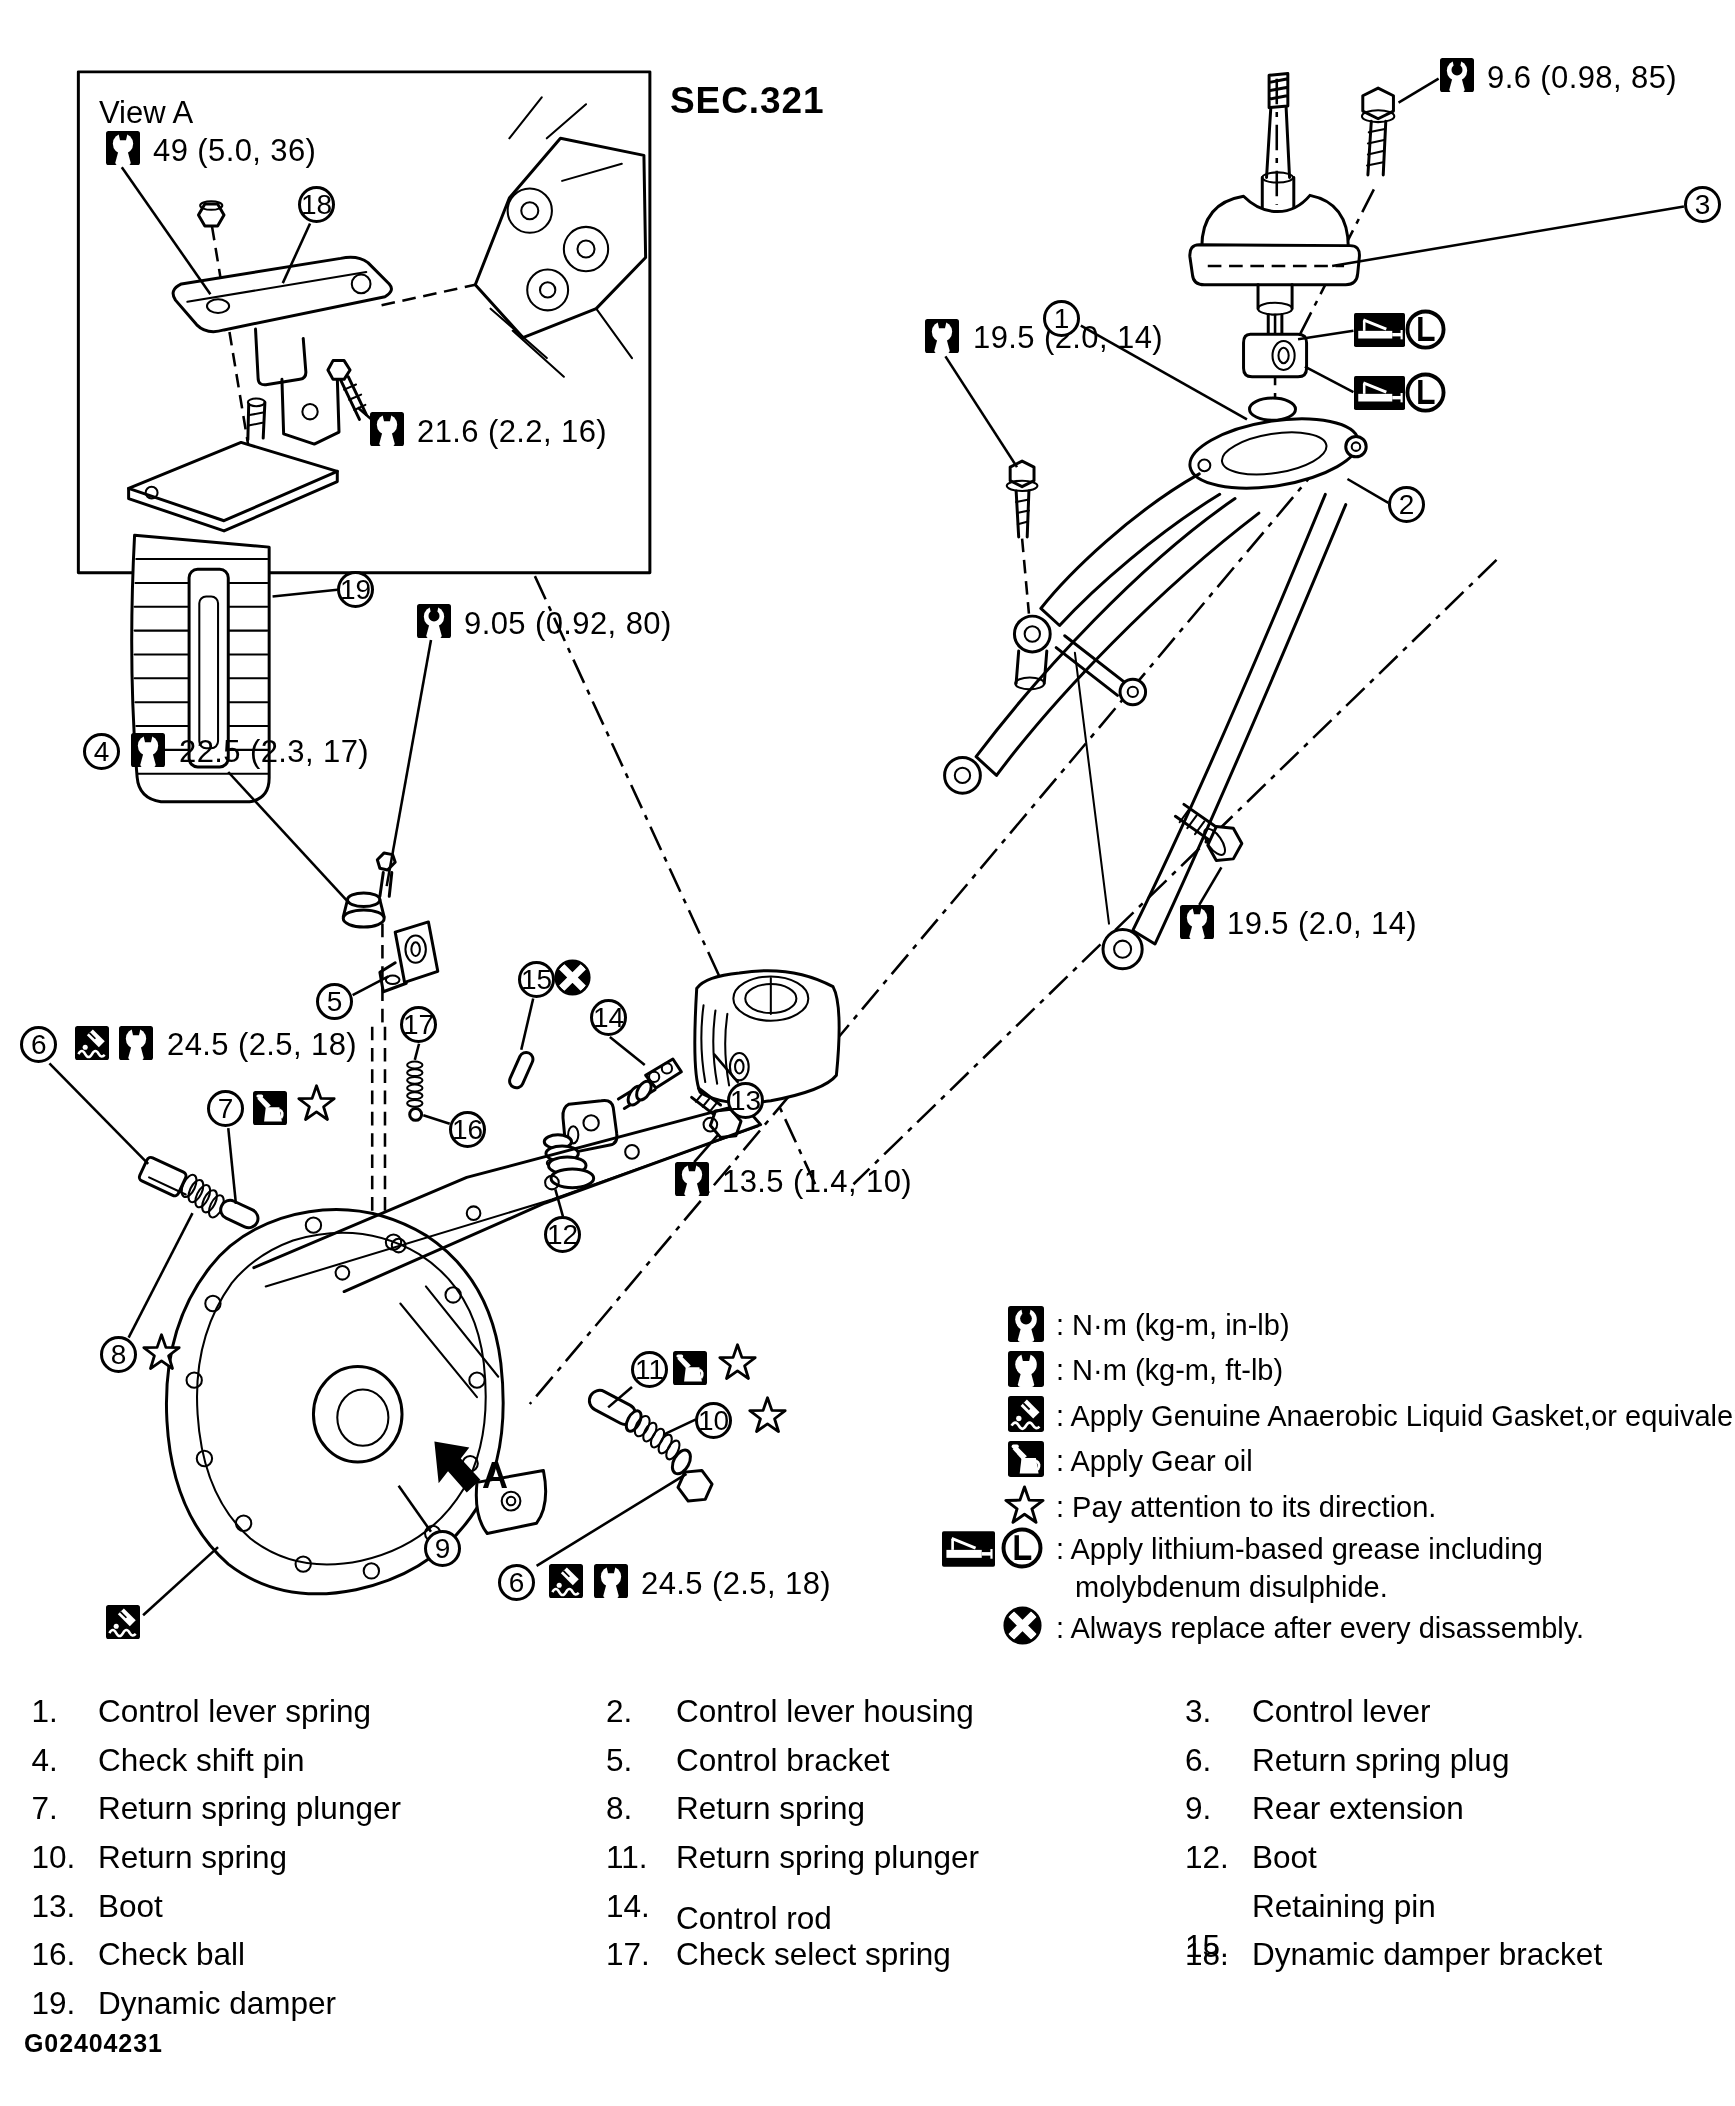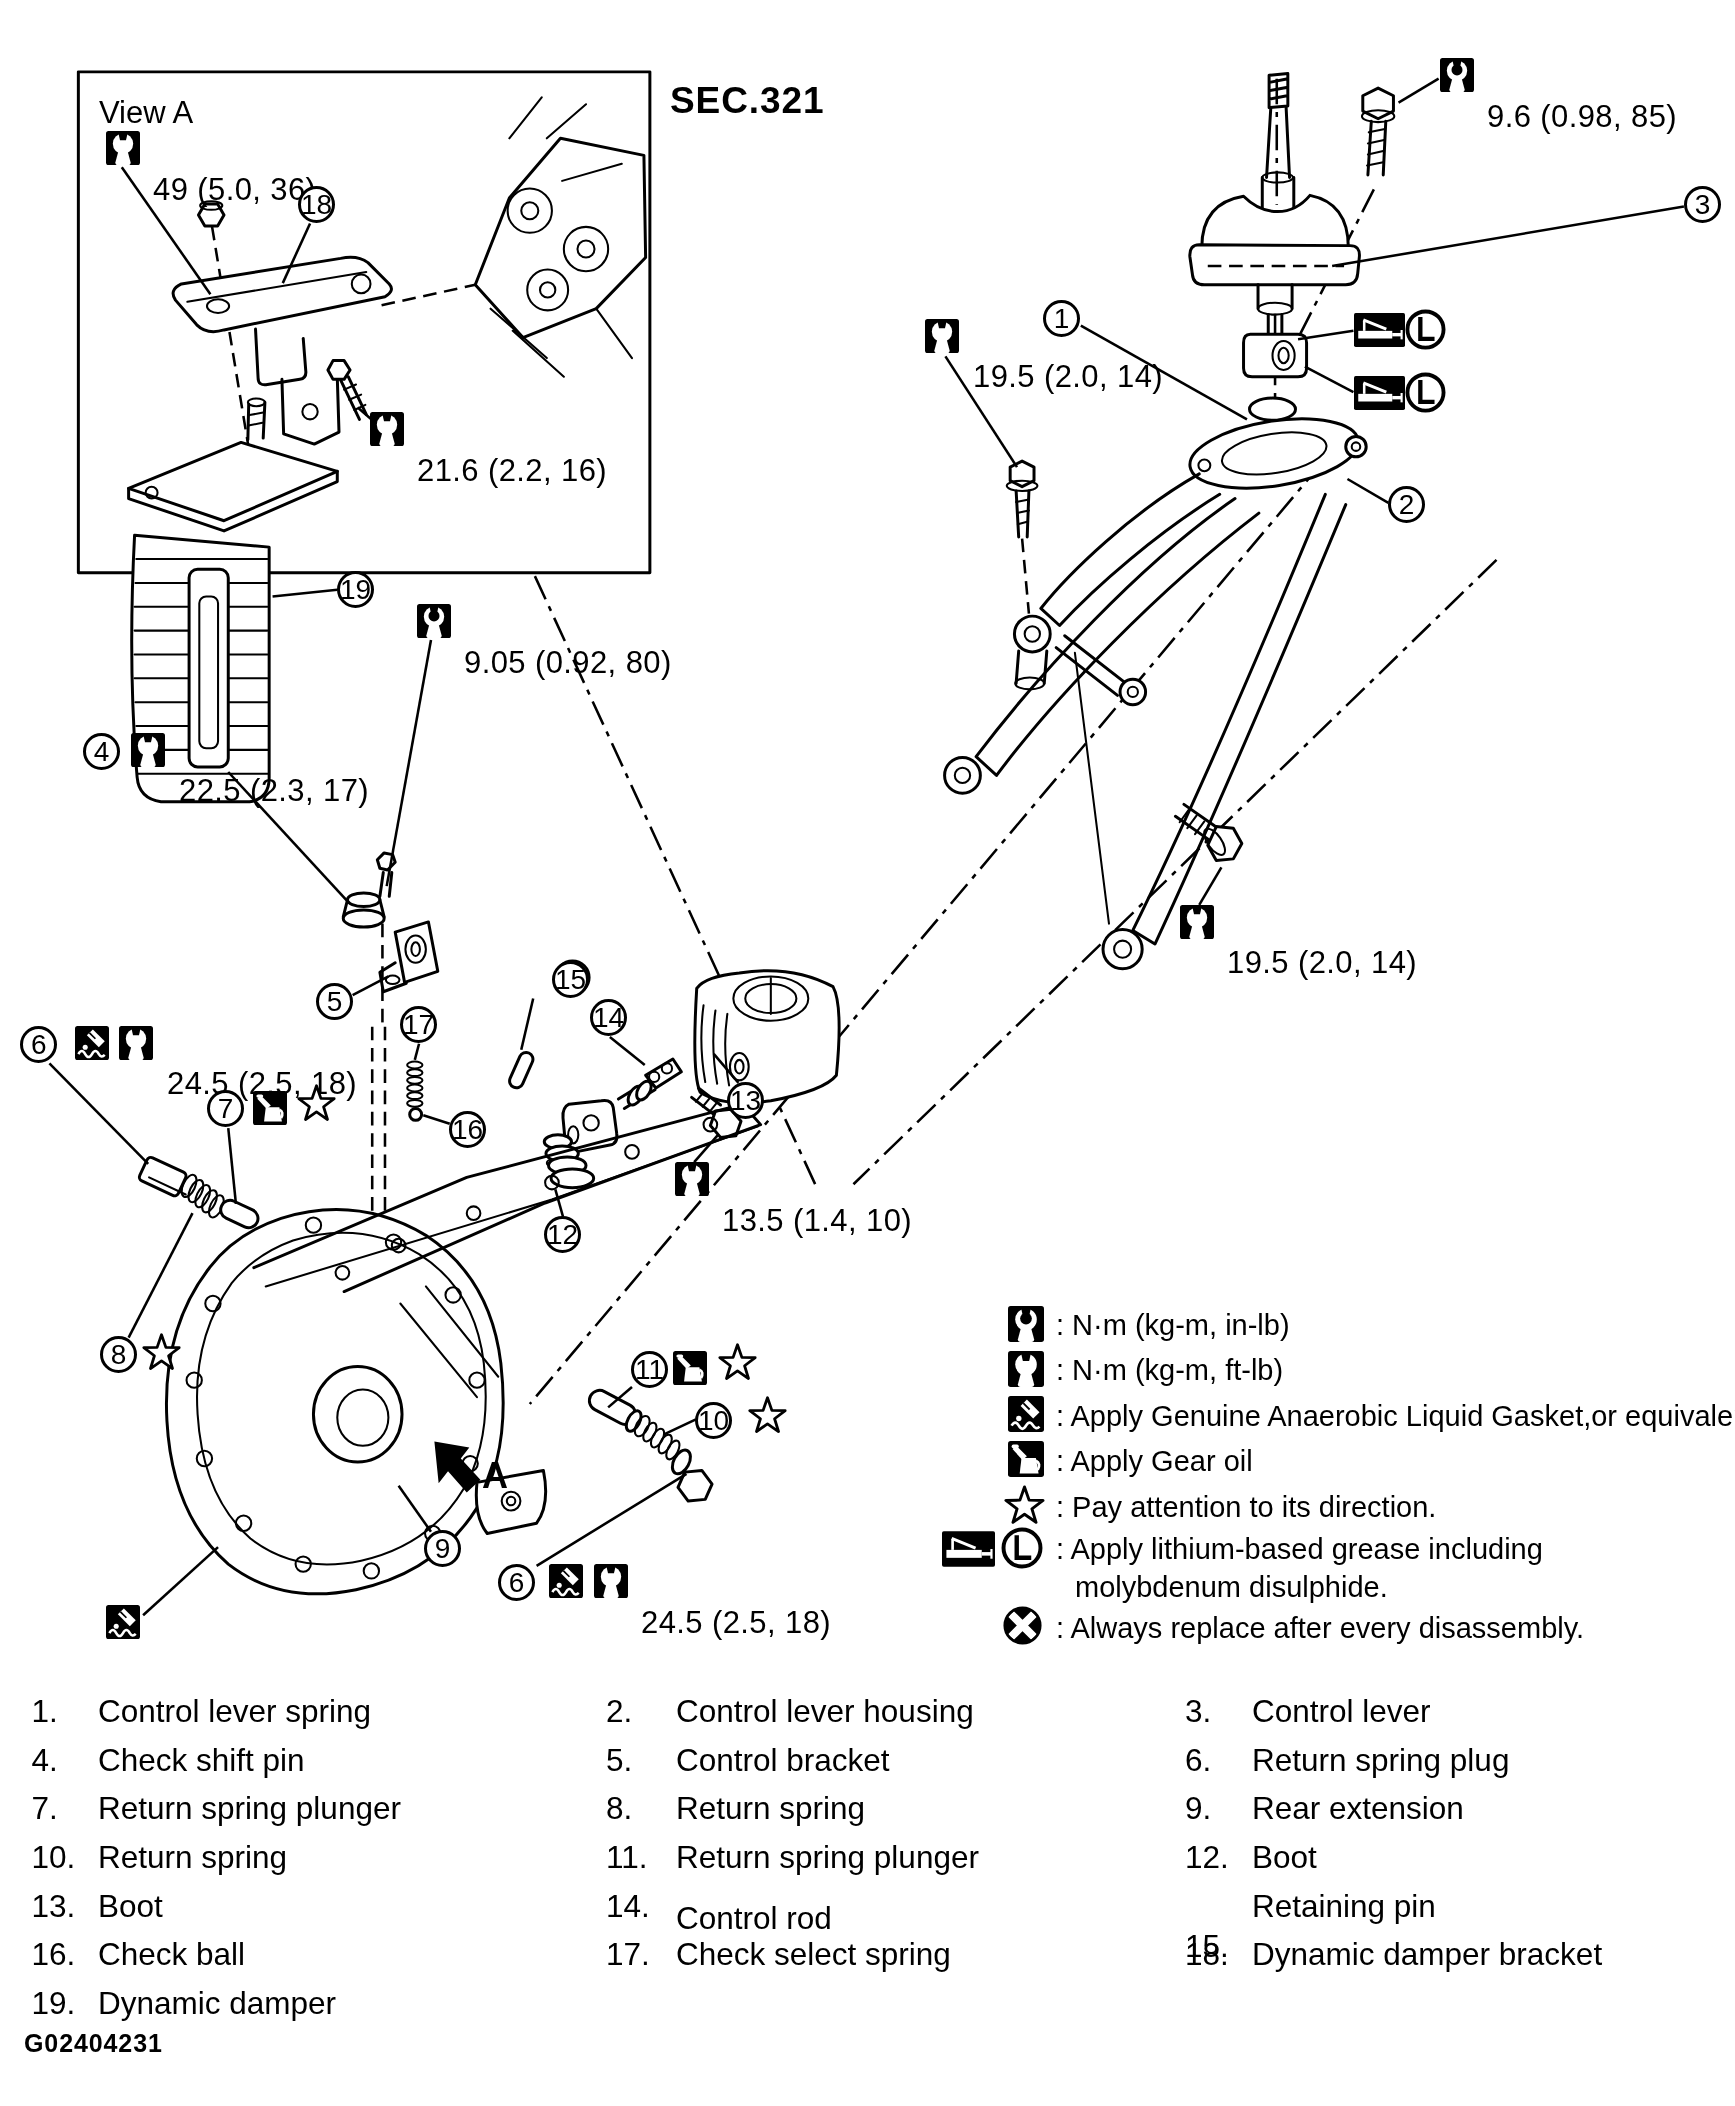--- a/index.html
+++ b/index.html
@@ -1,20 +1,20 @@
 <!DOCTYPE html>
 <html style="font-size:13.6px"><head>
 <meta charset="utf-8">
 <style>
   html,body{margin:0;padding:0;background:#fff;}
   #page{position:relative;width:1735px;height:2107px;background:#ffffff;overflow:hidden;
         font-family:"Liberation Sans",sans-serif;color:#000;}
   #art{position:absolute;left:0;top:0;}
   .abs{position:absolute;white-space:nowrap;}
-  .spec-text{font-size:31px;letter-spacing:0.4px;margin-top:39px;}
+  .spec-text{font-size:31px;letter-spacing:0.4px;}
   .callout{position:absolute;width:37px;height:37px;border:3.4px solid #000;border-radius:50%;
            background:#fff;display:flex;align-items:center;justify-content:center;
            font-size:28px;box-sizing:border-box;}
   .icon{position:absolute;line-height:0;}
   .legend-text{font-size:29px;}
   .part-num{position:absolute;font-size:31.5px;}
   .part-name{position:absolute;font-size:31.5px;}
   .sec-title{font-size:37px;font-weight:bold;letter-spacing:0.9px;}
   .viewa{font-size:31px;}
   .arrow-a{font-size:36px;font-weight:bold;}
@@ -467,21 +467,21 @@
 <div class="callout" style="left:1684px;top:186px;">3</div>
 <div class="callout" style="left:316px;top:983px;">5</div>
 <div class="callout" style="left:207px;top:1090px;">7</div>
 <div class="callout" style="left:100px;top:1336px;">8</div>
 <div class="callout" style="left:424px;top:1530px;">9</div>
 <div class="callout" style="left:695px;top:1402px;">10</div>
 <div class="callout" style="left:631px;top:1351px;">11</div>
 <div class="callout" style="left:544px;top:1216px;">12</div>
 <div class="callout" style="left:727px;top:1082px;">13</div>
 <div class="callout" style="left:590px;top:999px;">14</div>
-<div class="callout" style="left:518px;top:961px;margin-left:34px;">15</div>
+<div class="callout" style="left:518px;top:961px;">15</div>
 <div class="callout" style="left:449px;top:1111px;">16</div>
 <div class="callout" style="left:400px;top:1006px;">17</div>
 <div class="callout" style="left:298px;top:186px;">18</div>
 <div class="callout" style="left:337px;top:571px;">19</div>
 
 <div>
   <div class="icon" style="left:1008px;top:1306px;"><svg width="36" height="36" viewBox="0 0 42 42">
           <use href="#sym-wrench-in"></use>
         </svg></div>
   <div class="abs legend-text" style="left:1056px;top:1309px;">: N·m (kg-m, in-lb)</div>

